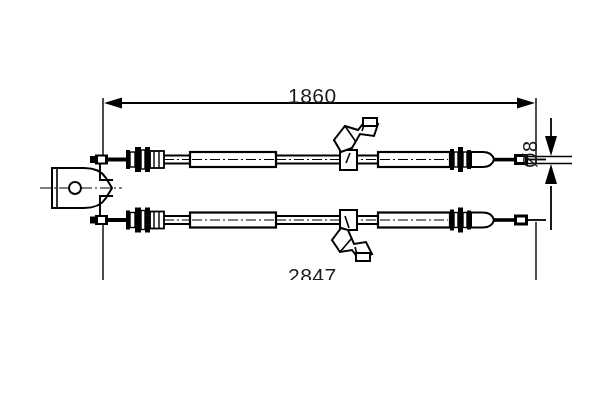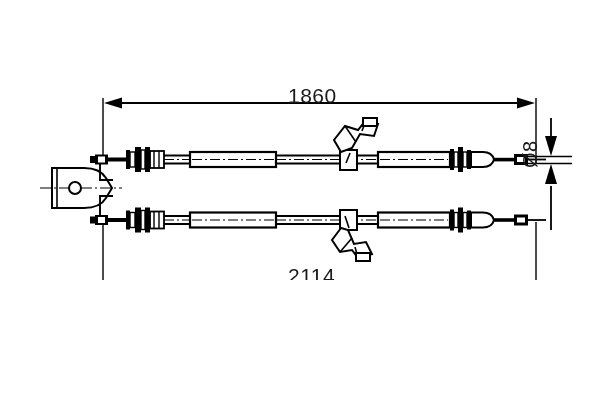--- a/index.html
+++ b/index.html
@@ -245,17 +245,17 @@
         <rect x="514" y="214.5" width="14" height="11" fill="#000"></rect>
         <rect x="517" y="217.5" width="8" height="5" fill="#ffffff"></rect>
         <line x1="528" y1="220" x2="546" y2="220" stroke="#000" stroke-width="1.8"></line>
       </g>
     </g>
 
   </svg>
 
   <div class="dim-text" id="dim-1860-text">1860</div>
 
-  <div class="dim-text" id="dim-1816-text">2114</div>
+  <div class="dim-text" id="dim-1816-text">2847</div>
 
   <div class="dim-text" id="dim-dia8-text">Ø8</div>
 
 </div>
 
 </body></html>

